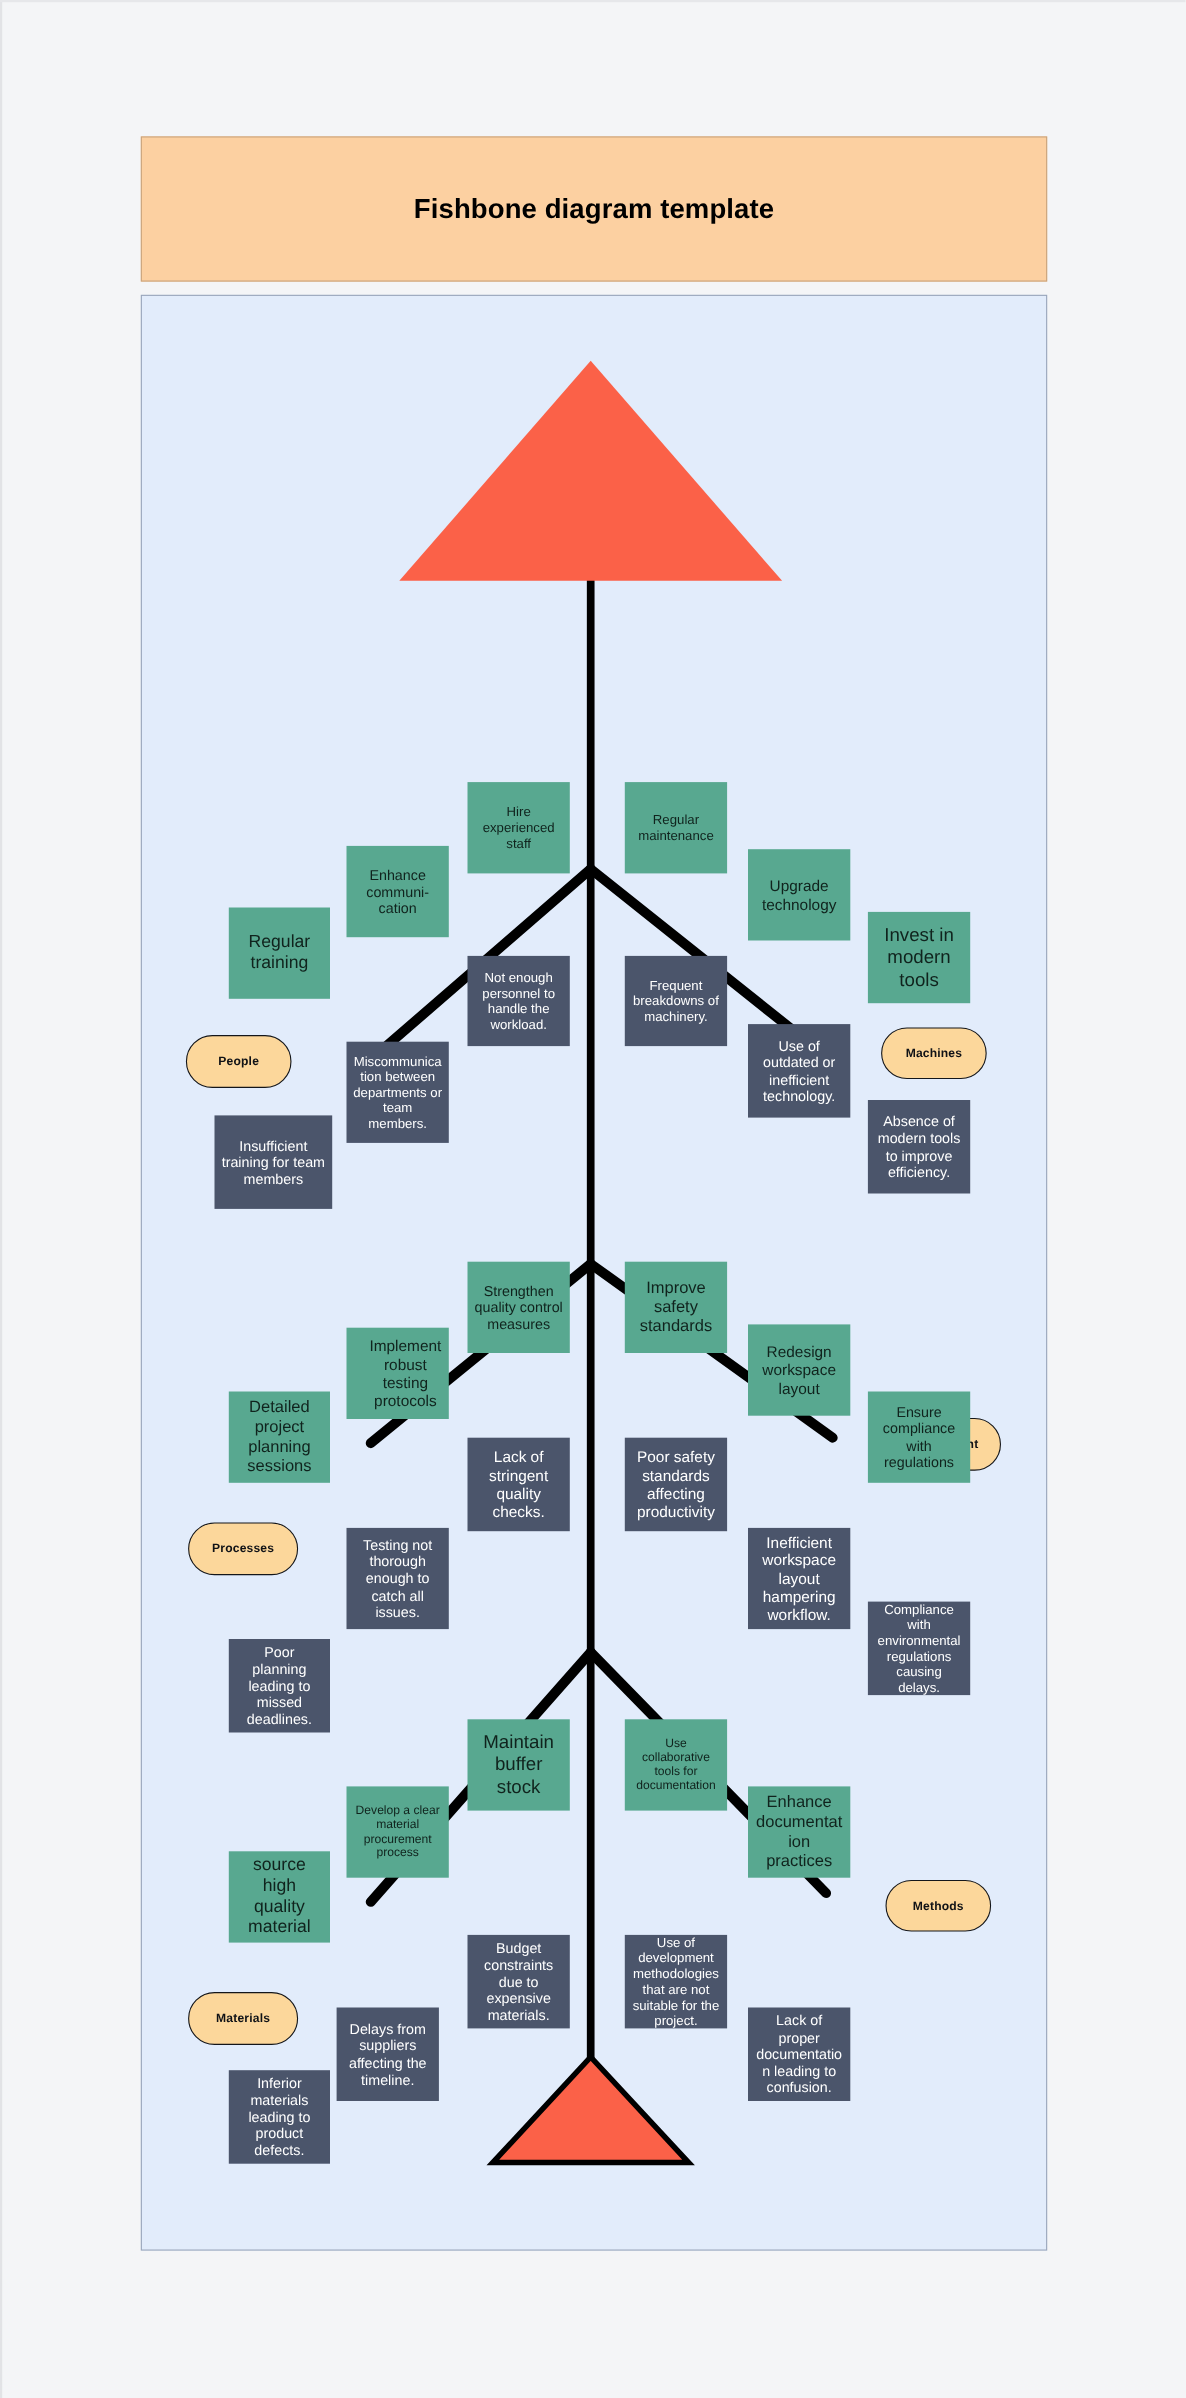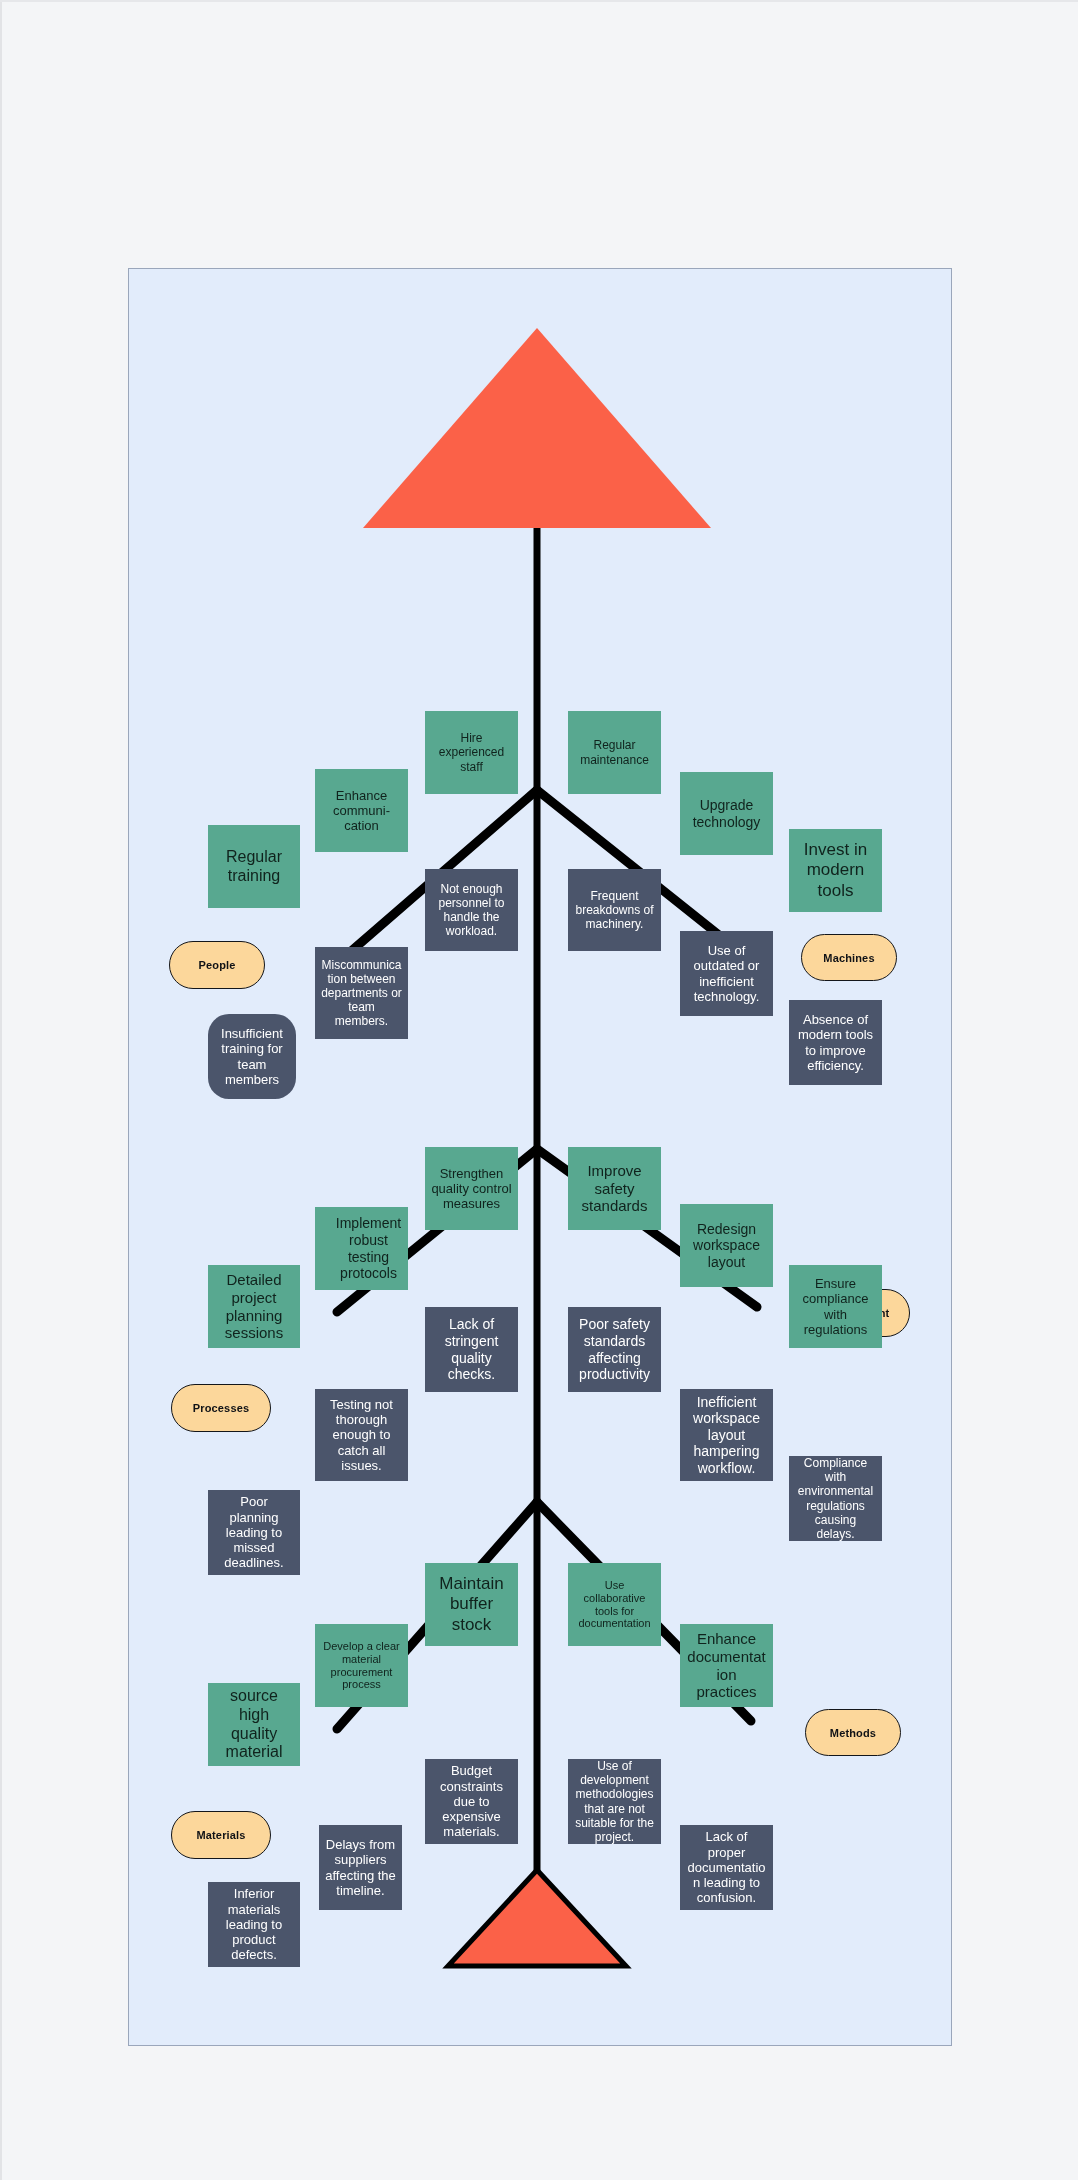--- a/index.html
+++ b/index.html
@@ -129,20 +129,23 @@
   }
 </style>
 </head>
 <body>
 
 <div id="page">
 
   <div class="page-edge-left"></div>
   <div class="page-edge-top"></div>
 
+  <div id="title-banner">
+    <div id="title-text">Fishbone diagram template</div>
+  </div>
 
   <div id="canvas">
 
     <svg id="bones" viewBox="0 0 824 1778" width="824" height="1778">
 
       <line x1="408" y1="255" x2="408" y2="1605" stroke="#000000" stroke-width="7"></line>
 
       <line x1="408" y1="521" x2="205" y2="697" stroke="#000000" stroke-width="9" stroke-linecap="round"></line>
 
       <line x1="408" y1="521" x2="620" y2="690" stroke="#000000" stroke-width="9" stroke-linecap="round"></line>
@@ -168,21 +171,21 @@
     <div class="card green" style="left:79px; top:556px; width:92px; height:83px; font-size:16px;">
       <span>Regular training</span>
     </div>
     <div class="card green" style="left:186px; top:500px; width:93px; height:83px; font-size:13px;">
       <span>Enhance communi-cation</span>
     </div>
     <div class="card green" style="left:296px; top:442px; width:93px; height:83px; font-size:12px;">
       <span>Hire experienced staff</span>
     </div>
 
-    <div class="card dark" style="left:79px; top:745px; width:88px; height:85px; font-size:13px;border-radius:21px;">
+    <div class="card dark" style="left:66px; top:745px; width:107px; height:85px; font-size:13px;">
       <span>Insufficient training for team members</span>
     </div>
     <div class="card dark" style="left:186px; top:678px; width:93px; height:92px; font-size:12px;">
       <span>Miscommunication between departments or team members.</span>
     </div>
     <div class="card dark" style="left:296px; top:600px; width:93px; height:82px; font-size:12px;">
       <span>Not enough personnel to handle the workload.</span>
     </div>
 
     <div class="pill" style="left:672px; top:665px; width:96px; height:47px;">
@@ -267,21 +270,21 @@
     <div class="card green" style="left:186px; top:1355px; width:93px; height:83px; font-size:11px;">
       <span>Develop a clear material procurement process</span>
     </div>
     <div class="card green" style="left:296px; top:1294px; width:93px; height:83px; font-size:17px;">
       <span>Maintain buffer stock</span>
     </div>
 
     <div class="card dark" style="left:79px; top:1613px; width:92px; height:85px; font-size:13px;">
       <span>Inferior materials leading to product defects.</span>
     </div>
-    <div class="card dark" style="left:190px; top:1556px; width:83px; height:85px; font-size:13px;">
+    <div class="card dark" style="left:177px; top:1556px; width:93px; height:85px; font-size:13px;">
       <span>Delays from suppliers affecting the timeline.</span>
     </div>
     <div class="card dark" style="left:296px; top:1490px; width:93px; height:85px; font-size:13px;">
       <span>Budget constraints due to expensive materials.</span>
     </div>
 
     <div class="pill" style="left:676px; top:1440px; width:96px; height:47px;">
       <span>Methods</span>
     </div>
 

